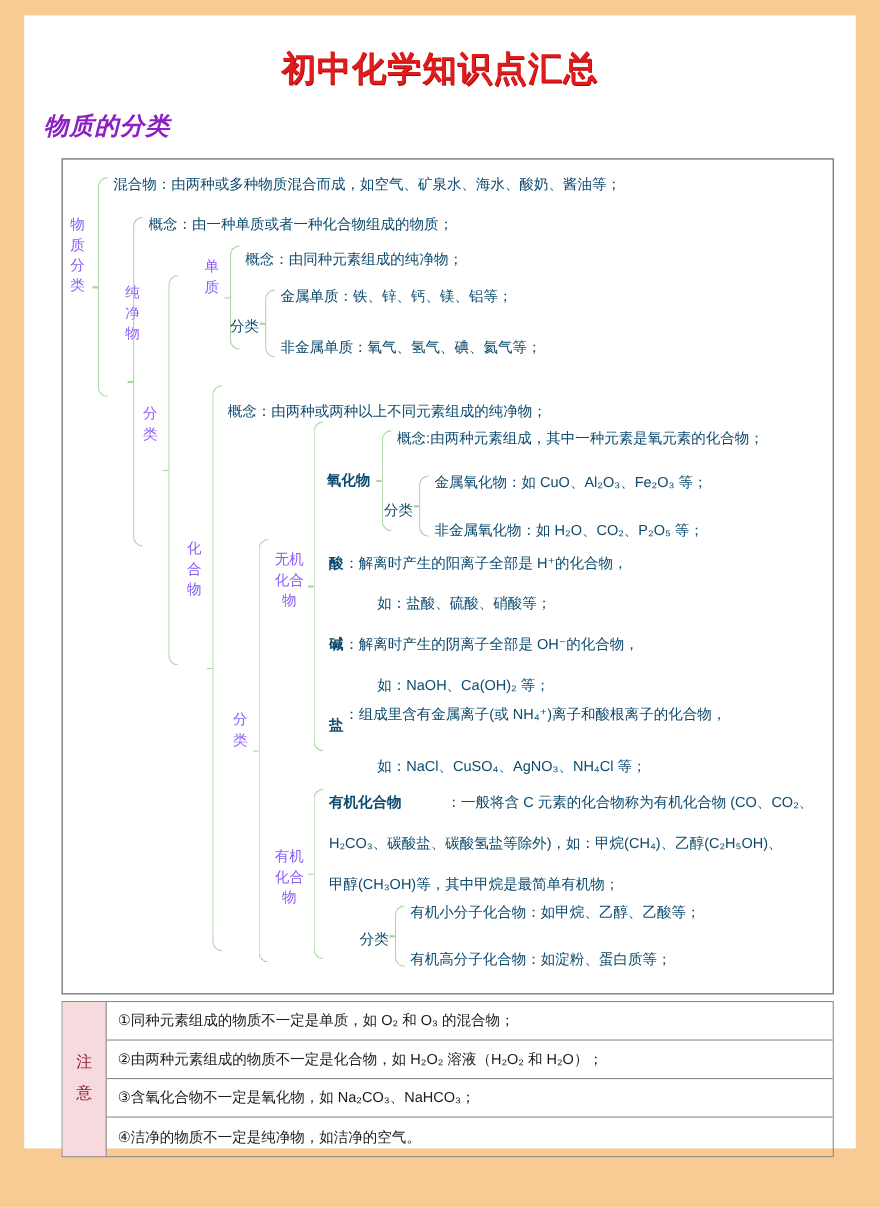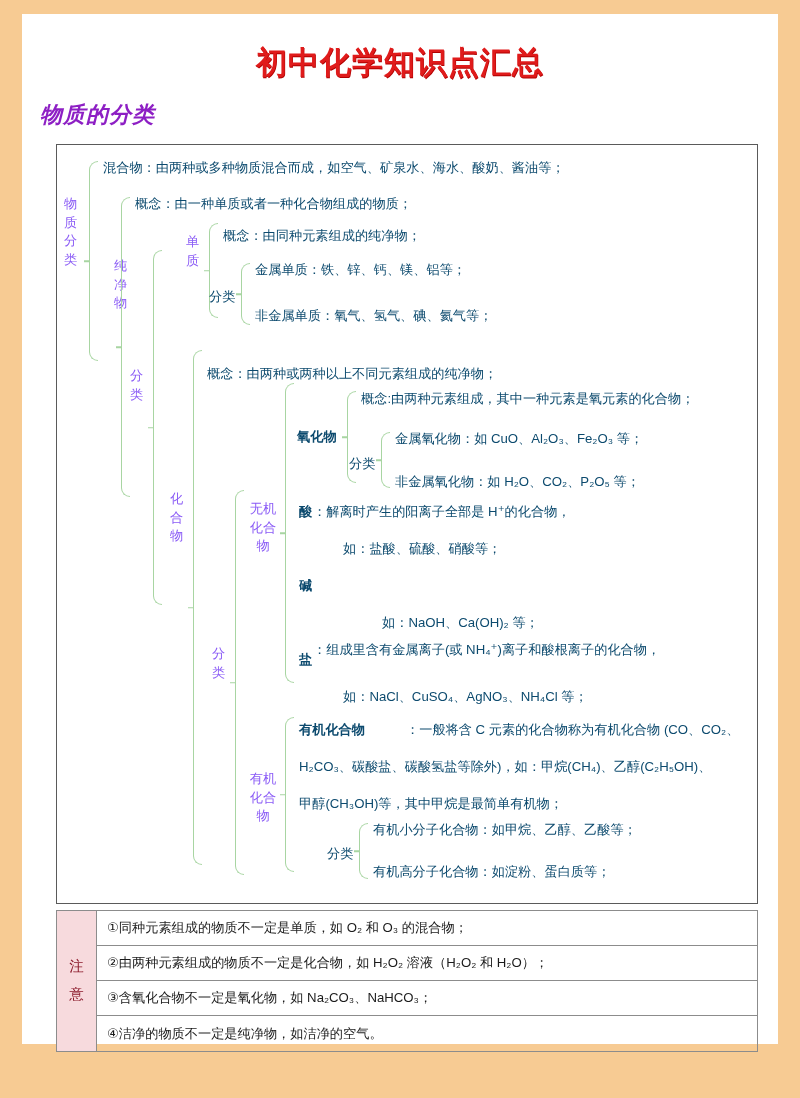--- a/index.html
+++ b/index.html
@@ -162,21 +162,22 @@
     <div class="txt" style="left:292px; top:312px;">分类</div>
     <div class="brace" style="left:324px; top:287px; height:56px;"></div>
     <div class="txt" style="left:338px; top:287px;">金属氧化物：如 CuO、Al₂O₃、Fe₂O₃ 等；</div>
     <div class="txt" style="left:338px; top:330px;">非金属氧化物：如 H₂O、CO₂、P₂O₅ 等；</div>
 
     <div class="txt b" style="left:242px; top:360px;">酸</div>
     <div class="txt" style="left:256px; top:360px;">：解离时产生的阳离子全部是 H⁺的化合物，</div>
     <div class="txt" style="left:286px; top:397px;">如：盐酸、硫酸、硝酸等；</div>
 
     <div class="txt b" style="left:242px; top:434px;">碱</div>
-    <div class="txt" style="left:286px; top:471px;margin-left:39px;">如：NaOH、Ca(OH)₂ 等；</div>
+    <div class="txt" style="left:256px; top:434px;">：解离时产生的阴离子全部是 OH⁻的化合物，</div>
+    <div class="txt" style="left:286px; top:471px;">如：NaOH、Ca(OH)₂ 等；</div>
 
     <div class="txt b" style="left:242px; top:508px;">盐</div>
     <div class="txt" style="left:256px; top:498px;">：组成里含有金属离子(或 NH₄⁺)离子和酸根离子的化合物，</div>
     <div class="txt" style="left:286px; top:545px;">如：NaCl、CuSO₄、AgNO₃、NH₄Cl 等；</div>
 
     <div class="vlabel" style="left:190px; top:625px; width:32px;">有机化合物</div>
     <div class="brace" style="left:228px; top:572px; height:155px;"></div>
 
     <div class="txt b" style="left:242px; top:578px;">有机化合物</div>
     <div class="txt" style="left:312px; top:578px;margin-left:37px;">：一般将含 C 元素的化合物称为有机化合物 (CO、CO₂、</div>

